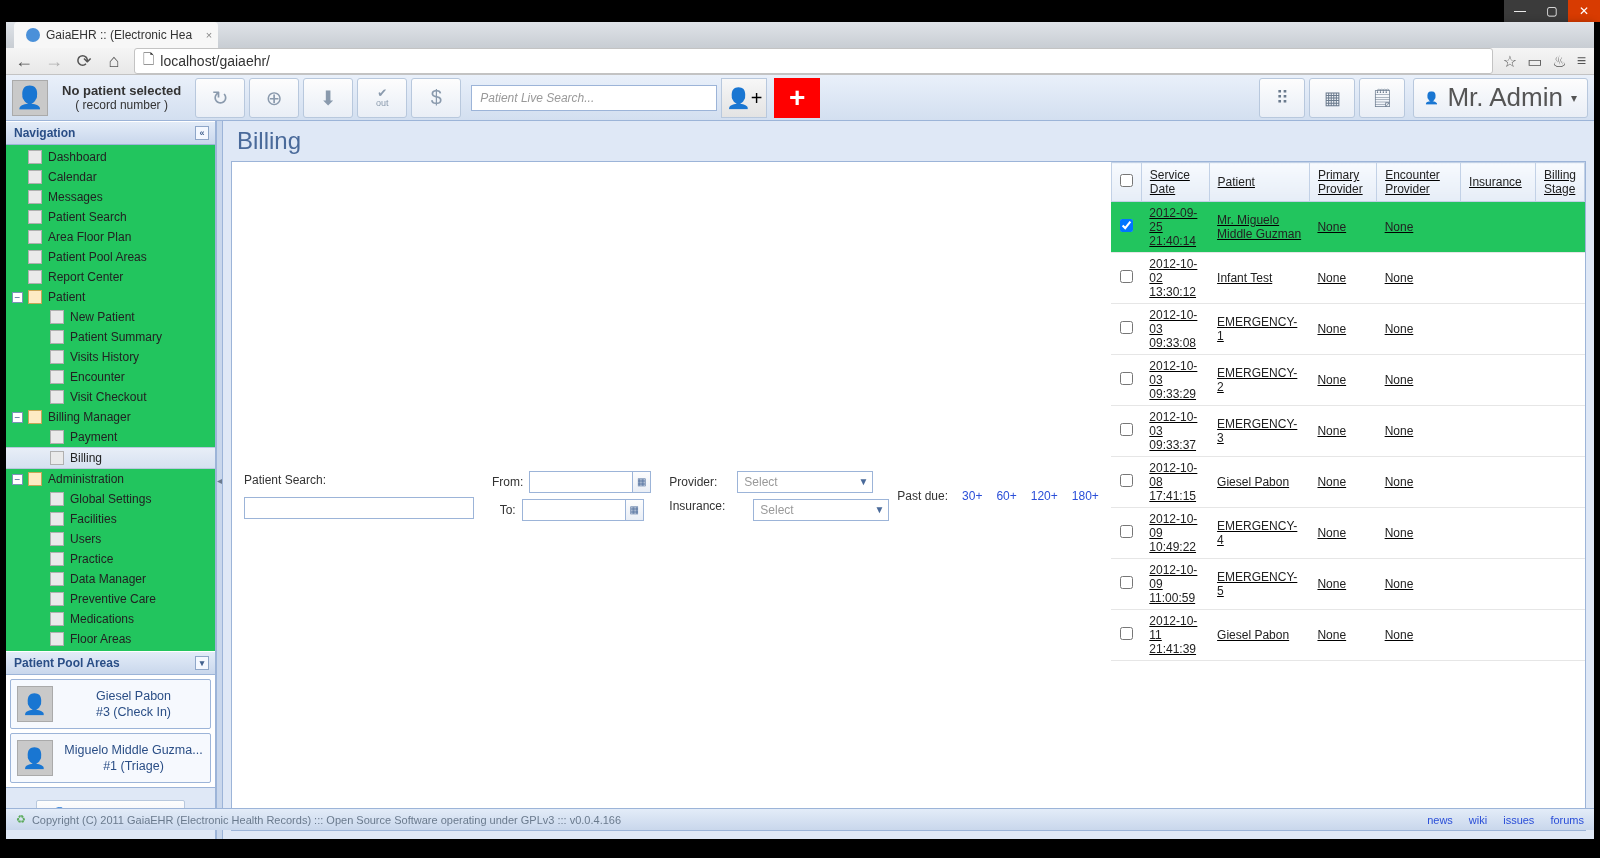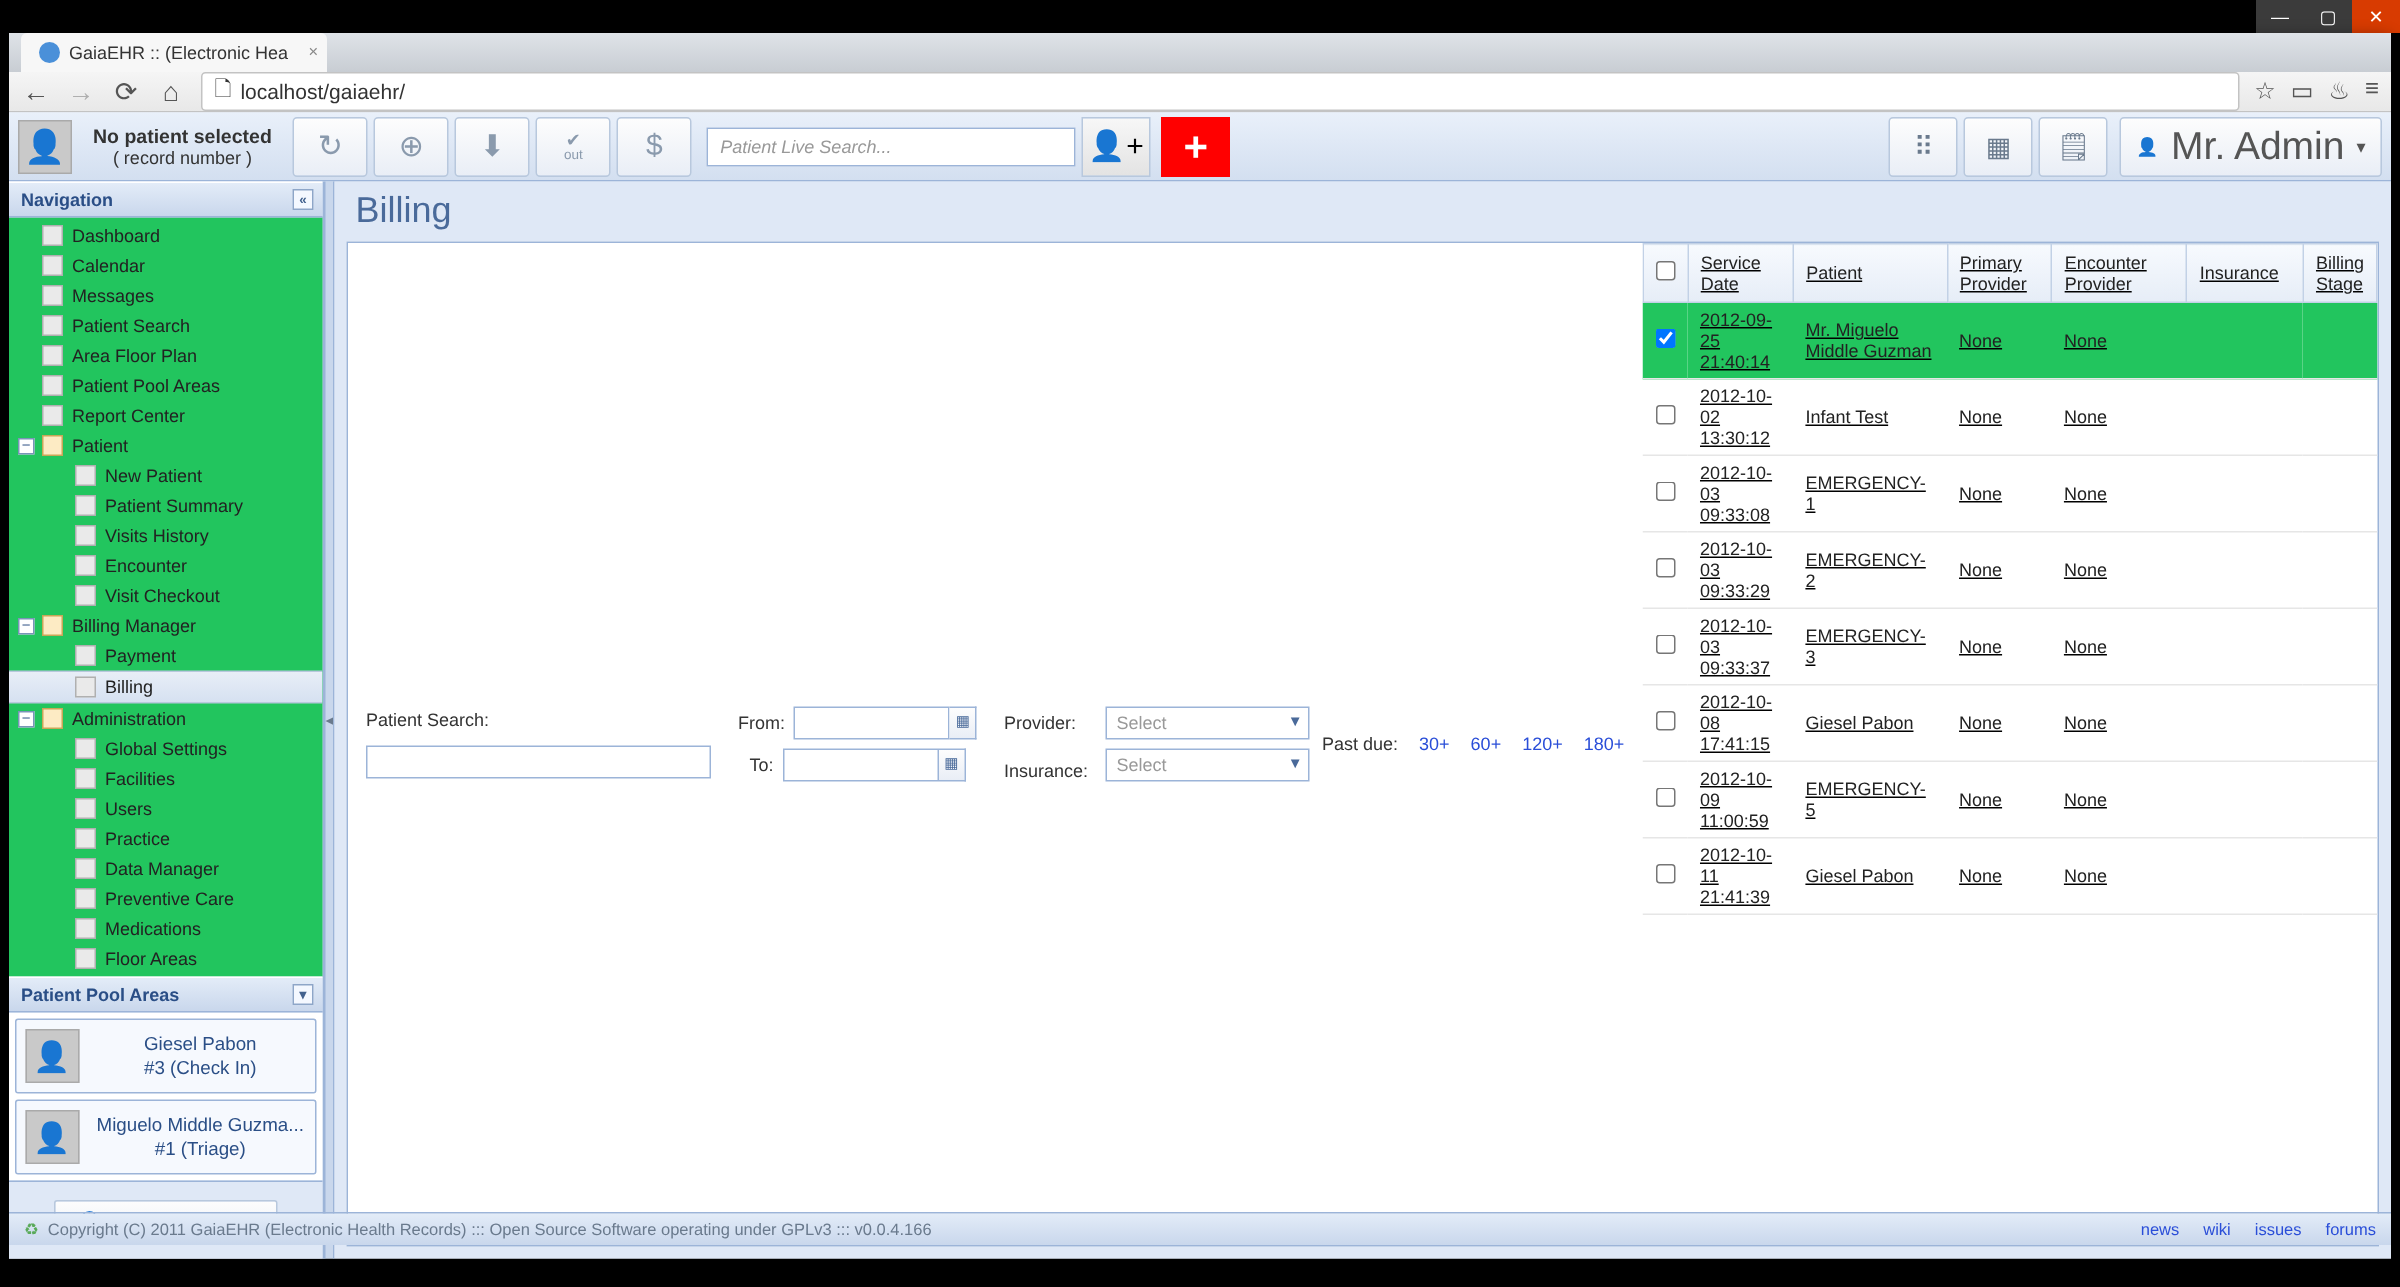--- a/index.html
+++ b/index.html
@@ -299,21 +299,21 @@
               </div>
             </div>
             <div style="display:flex;flex-direction:column;gap:6px;margin-left:10px">
               <div style="display:flex;align-items:center;gap:6px">
                 <span class="lbl" style="width:62px">Provider:</span>
                 <div class="sel">
                     <span>Select</span>
                     <span class="chev">▼</span>
                   </div>
               </div>
-              <div style="display:flex;align-items:flex-end;gap:6px">
+              <div style="display:flex;align-items:flex-start;gap:22px">
                 <span class="lbl" style="width:62px">Insurance:</span>
                 <div class="sel">
                     <span>Select</span>
                     <span class="chev">▼</span>
                   </div>
               </div>
             </div>
             <div class="past-due">
               <span>Past due:</span>
               <a href="#">30+</a>
@@ -385,20 +385,29 @@
                     <td class="chk"><input type="checkbox" style=""></td>
                     <td>2012-10-08 17:41:15</td>
                     <td>Giesel Pabon</td>
                     <td>None</td>
                     <td>None</td>
                     <td></td>
                     <td></td>
                   </tr>
                   <tr>
                     <td class="chk"><input type="checkbox" style=""></td>
+                    <td>2012-10-09 10:49:22</td>
+                    <td>EMERGENCY-4</td>
+                    <td>None</td>
+                    <td>None</td>
+                    <td></td>
+                    <td></td>
+                  </tr>
+                  <tr>
+                    <td class="chk"><input type="checkbox" style=""></td>
                     <td>2012-10-09 11:00:59</td>
                     <td>EMERGENCY-5</td>
                     <td>None</td>
                     <td>None</td>
                     <td></td>
                     <td></td>
                   </tr>
                   <tr>
                     <td class="chk"><input type="checkbox" style=""></td>
                     <td>2012-10-11 21:41:39</td>

